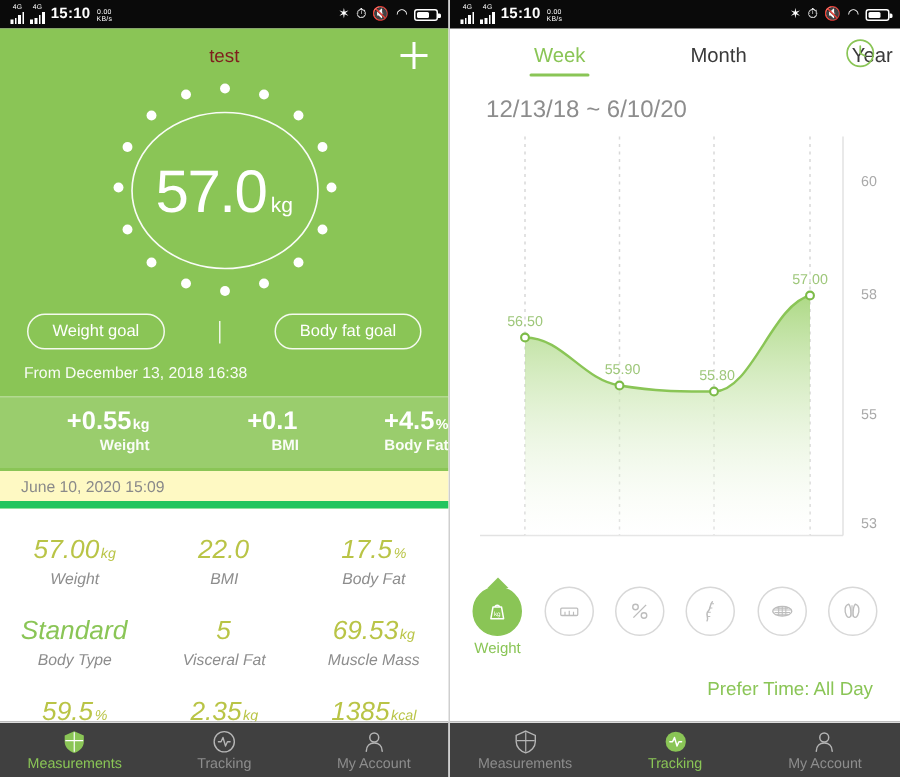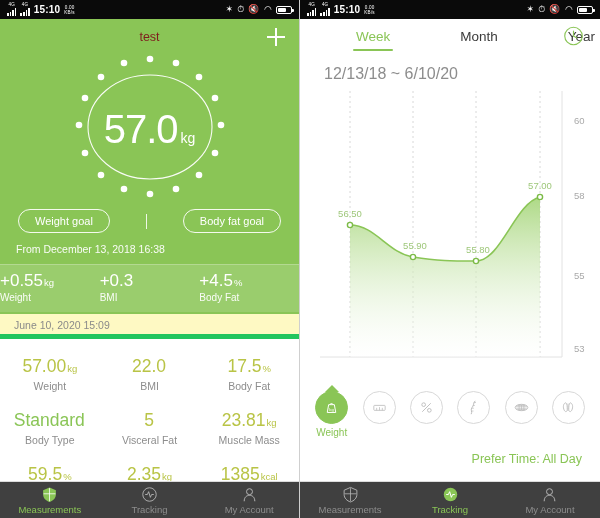--- a/index.html
+++ b/index.html
@@ -64,33 +64,33 @@
     cursor:pointer; white-space:nowrap;
   }
   .goal-div { width:1px; height:15px; background:rgba(255,255,255,.85); margin:0 18px; }
   .from-date { color:rgba(255,255,255,.95); font-size:10.5px; padding:0 0 9px 16px; }
 
   .delta-row {
     display:flex; background:rgba(255,255,255,.14);
     border-top:1px solid rgba(255,255,255,.25);
     padding:6px 0 9px;
   }
-  .delta { flex:1; text-align:left; color:#fff; }
+  .delta { flex:1; text-align:right; color:#fff;font-weight:bold; }
   .delta .v { font-size:17px; }
   .delta .v small { font-size:9.5px; margin-left:1px; }
   .delta .l { font-size:10px; margin-top:1px; opacity:.95; }
 
   
   .subdate {
     background:#fef9c3; color:#8a8a8a; font-size:10.5px;
     padding:5px 0 3px 14px; border-bottom:5px solid #22c55e;
   }
   .grid { padding:9px 0 0; }
   .grow { display:flex; padding:8px 0 10px; }
-  .cell { flex:1; text-align:center; }
+  .cell { flex:1; text-align:center;font-style:italic; }
   .cell .v { font-size:17.5px; color:#b9c446; }
   .cell .v small { font-size:9.5px; margin-left:1px; }
   .cell .v.g { color:#8ac556; }
   .cell .l { font-size:10.5px; color:#8d8d8d; margin-top:3px; }
 
   
   .tabbar {
     position:absolute; left:0; right:0; bottom:0; height:37px; background:#404040;
     border-top:1px solid #dcdcdc; display:flex;
   }
@@ -209,21 +209,21 @@
     </div>
 
     <div class="from-date">From December 13, 2018 16:38</div>
 
     <div class="delta-row">
       <div class="delta">
         <div class="v"><span>+0.55</span><small>kg</small></div>
         <div class="l">Weight</div>
       </div>
       <div class="delta">
-        <div class="v"><span>+0.3</span><small></small></div>
+        <div class="v"><span>+0.1</span><small></small></div>
         <div class="l">BMI</div>
       </div>
       <div class="delta">
         <div class="v"><span>+4.5</span><small>%</small></div>
         <div class="l">Body Fat</div>
       </div>
     </div>
   </div>
 
   <div class="subdate">June 10, 2020 15:09</div>
@@ -246,21 +246,21 @@
     <div class="grow">
       <div class="cell">
         <div class="v g"><span>Standard</span><small></small></div>
         <div class="l">Body Type</div>
       </div>
       <div class="cell">
         <div class="v"><span>5</span><small></small></div>
         <div class="l">Visceral Fat</div>
       </div>
       <div class="cell">
-        <div class="v"><span>23.81</span><small>kg</small></div>
+        <div class="v"><span>69.53</span><small>kg</small></div>
         <div class="l">Muscle Mass</div>
       </div>
     </div>
     <div class="grow">
       <div class="cell">
         <div class="v"><span>59.5</span><small>%</small></div>
         <div class="l">Body Water</div>
       </div>
       <div class="cell">
         <div class="v"><span>2.35</span><small>kg</small></div>

